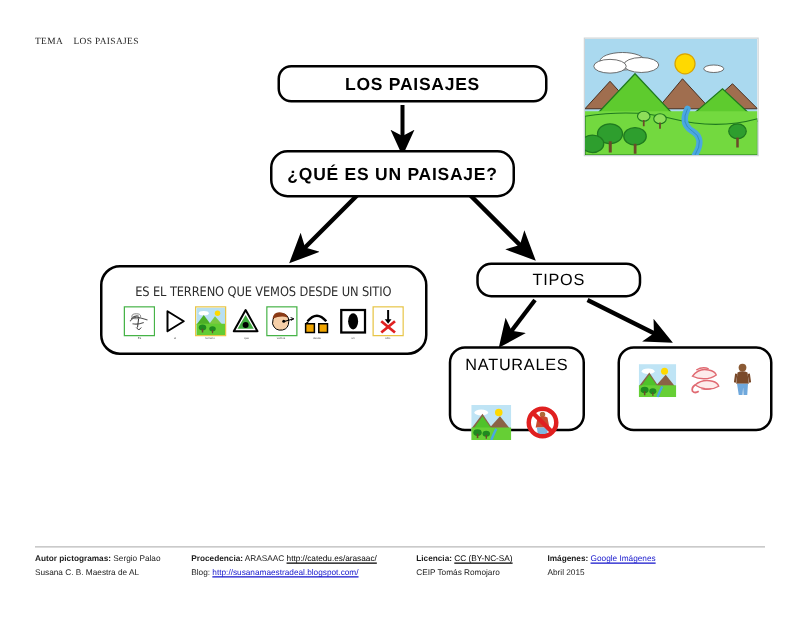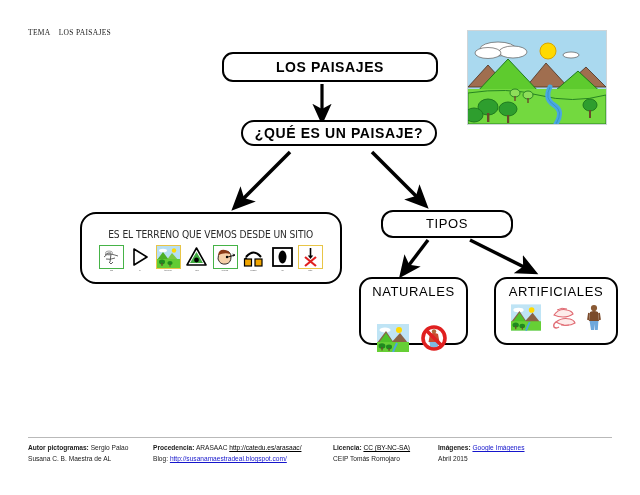--- a/index.html
+++ b/index.html
@@ -45,21 +45,21 @@
     letter-spacing: 0.6px;
     text-align: center;
     line-height: 1.05;
     white-space: nowrap;
   }
 
   
   #node-root        { left: 222px; top: 52px;  width: 216px; height: 30px; }
   #node-root .node-label { font-size: 14px; }
 
-  #node-question    { left: 241px; top: 120px; width: 196px; height: 26px; border-radius: 14px; }
+  #node-question    { left: 216px; top: 120px; width: 196px; height: 38px; border-radius: 14px; }
   #node-question .node-label { font-size: 14px; }
 
   #node-definition  { left: 80px;  top: 212px; width: 262px; height: 72px; border-radius: 16px;
                       justify-content: flex-start; padding-top: 14px; }
 
   #node-tipos       { left: 381px; top: 210px; width: 132px; height: 28px; border-radius: 12px; }
   #node-tipos .node-label { font-size: 13px; font-weight: normal; }
 
   #node-naturales   { left: 359px; top: 277px; width: 109px; height: 68px; border-radius: 13px;
                       justify-content: space-between; padding-top: 6px; gap: 20px; }
@@ -352,21 +352,20 @@
         <path d="M11 10 q4-2 8 0 l1.5 8 h-11 Z" fill="#c94a2e"></path>
         <path d="M10.5 18 l9 0 l-1 7 h-7 Z" fill="#7fb8e0"></path>
         <circle cx="15" cy="14" r="11" fill="none" stroke="#e02020" stroke-width="3.6"></circle>
         <line x1="7.2" y1="6.2" x2="22.8" y2="21.8" stroke="#e02020" stroke-width="3.6"></line>
       </svg>
     </div>
   </div>
 </div>
 
 <div class="node" id="node-artificiales">
-  <div class="node-label">ARTIFICIALES</div>
   <div class="cat-picto-row" style="gap:4px;">
     <div class="cat-picto">
       <svg width="30" height="27" viewBox="0 0 32 28">
         <rect width="32" height="28" fill="#bfe4f5"></rect>
         <circle cx="22" cy="6" r="3" fill="#ffd900"></circle>
         <ellipse cx="8" cy="6" rx="5.5" ry="2.4" fill="#fff"></ellipse>
         <path d="M0 19 L9 7 L17 19 Z" fill="#8a6246"></path>
         <path d="M14 19 L23 9 L31 19 Z" fill="#8a6246"></path>
         <path d="M1 20 L9 9 L17 20 Z" fill="#4fc22a"></path>
         <rect x="0" y="18" width="32" height="10" fill="#66cf35"></rect>

